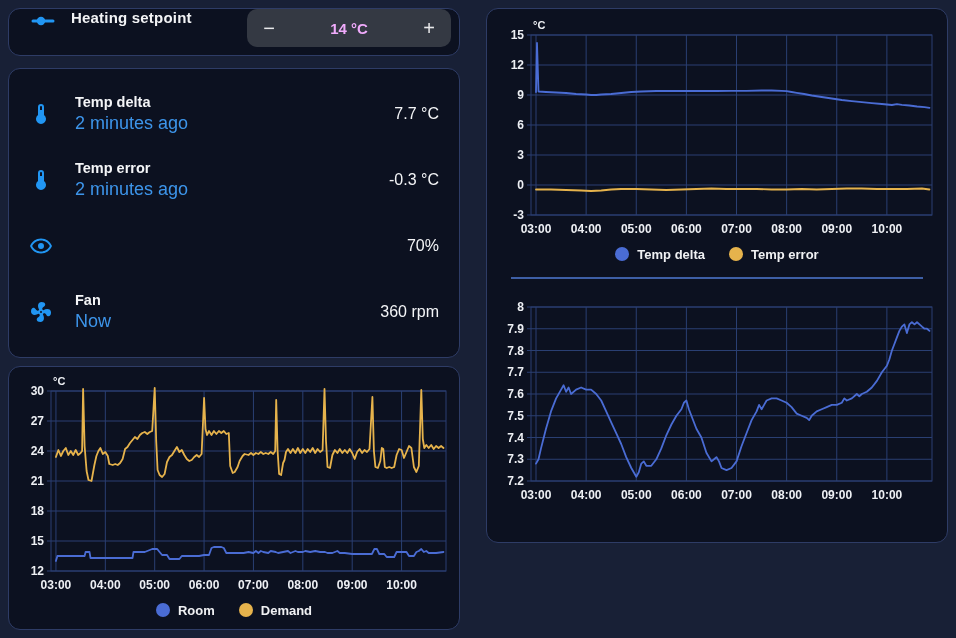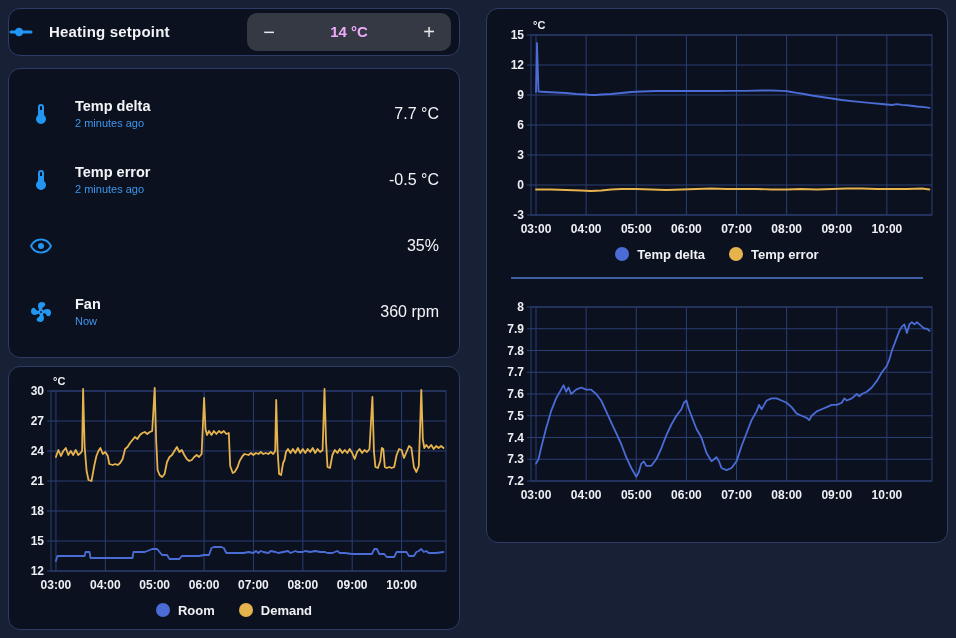--- a/index.html
+++ b/index.html
@@ -17,22 +17,21 @@
   .col-right { width: 462px; }
   .card {
     background: #0c1120;
     border: 1px solid #2e3c66;
     border-radius: 12px;
   }
   
   .setpoint-card {
     height: 48px;
     display: flex;
-    align-items: center;
-    padding: 0 8px 0 0;
+    padding: 0 8px 0 22px;
     margin-bottom: 12px;
   }
   .setpoint-card .icon { width: 24px; height: 24px; margin-right: 16px; flex: none; }
   .setpoint-title { font-size: 15px; font-weight: 700; letter-spacing: .2px; }
   .stepper {
     margin-left: auto;
     width: 204px; height: 38px;
     background: #343943;
     border-radius: 10px;
     display: flex; align-items: center;
@@ -44,21 +43,21 @@
     font-family: "Liberation Sans", sans-serif;
     cursor: pointer;
   }
   .stepper .value { flex: 1; text-align: center; font-size: 15px; font-weight: 700; color: #f0abfc; }
   
   .sensor-card { height: 293px; margin-bottom: 8px; padding: 12px 20px; display: flex; flex-direction: column; justify-content: space-around; }
   .sensor-row { display: flex; align-items: center; height: 52px; cursor: pointer; }
   .sensor-row .icon { width: 24px; height: 24px; margin-right: 22px; flex: none; }
   .sensor-main { display: flex; flex-direction: column; gap: 3px; }
   .sensor-name { font-size: 14.5px; font-weight: 600; color: #f4f5f7; }
-  .sensor-time { font-size: 11px; color: #3d95ea; }
+  .sensor-time { font-size: 18px; color: #3d95ea; }
   .sensor-value { margin-left: auto; font-size: 16px; color: #f4f5f7; white-space: nowrap; }
   
   .chart-card-left { height: 264px; padding: 8px; }
   .chart-card-right { height: 535px; padding: 10px; }
   .chart-box { width: 100%; }
   .h222 { height: 222px; }
   .h216 { height: 216px; }
   .legend { height: 26px; display: flex; justify-content: center; align-items: center; gap: 24px; }
   .legend-item { display: flex; align-items: center; gap: 8px; font-size: 13px; font-weight: 600; color: #f0f1f3; }
   .legend-dot { width: 14px; height: 14px; border-radius: 50%; flex: none; }
@@ -104,30 +103,30 @@
     <div class="sensor-row">
       <span class="icon">
         <svg viewBox="0 0 24 24" width="24" height="24" fill="#2196f3">
             <path d="M15 13V5A3 3 0 0 0 9 5V13A5 5 0 1 0 15 13M12 4A1 1 0 0 1 13 5V8H11V5A1 1 0 0 1 12 4Z"></path>
           </svg>
       </span>
       <span class="sensor-main">
         <span class="sensor-name">Temp error</span>
         <span class="sensor-time">2 minutes ago</span>
       </span>
-      <span class="sensor-value">-0.5 °C</span>
+      <span class="sensor-value">-0.3 °C</span>
     </div>
 
     <div class="sensor-row">
       <span class="icon">
         <svg viewBox="0 0 24 24" width="24" height="24" fill="#2196f3">
             <path d="M12,9A3,3 0 0,1 15,12A3,3 0 0,1 12,15A3,3 0 0,1 9,12A3,3 0 0,1 12,9M12,4.5C17,4.5 21.27,7.61 23,12C21.27,16.39 17,19.5 12,19.5C7,19.5 2.73,16.39 1,12C2.73,7.61 7,4.5 12,4.5M3.18,12C4.83,15.36 8.24,17.5 12,17.5C15.76,17.5 19.17,15.36 20.82,12C19.17,8.64 15.76,6.5 12,6.5C8.24,6.5 4.83,8.64 3.18,12Z"></path>
           </svg>
       </span>
-      <span class="sensor-value">35%</span>
+      <span class="sensor-value">70%</span>
     </div>
 
 
     <div class="sensor-row">
       <span class="icon">
         <svg viewBox="0 0 24 24" width="24" height="24" fill="#2196f3">
             <path d="M12,11A1,1 0 0,0 11,12A1,1 0 0,0 12,13A1,1 0 0,0 13,12A1,1 0 0,0 12,11M12.5,2C17,2 17.11,5.57 14.75,6.75C13.76,7.24 13.32,8.29 13.13,9.22C13.61,9.42 14.03,9.73 14.35,10.13C18.05,8.13 22.03,8.92 22.03,12.5C22.03,17 18.46,17.1 17.28,14.73C16.78,13.74 15.72,13.3 14.79,13.11C14.59,13.59 14.28,14 13.88,14.34C15.87,18.03 15.08,22 11.5,22C7,22 6.91,18.42 9.27,17.24C10.25,16.75 10.69,15.71 10.89,14.79C10.4,14.59 9.97,14.27 9.65,13.87C5.96,15.85 2,15.07 2,11.5C2,7 5.56,6.89 6.74,9.26C7.24,10.25 8.29,10.68 9.22,10.87C9.41,10.39 9.73,9.97 10.14,9.65C8.15,5.96 8.94,2 12.5,2Z"></path>
           </svg>
       </span>
       <span class="sensor-main">

